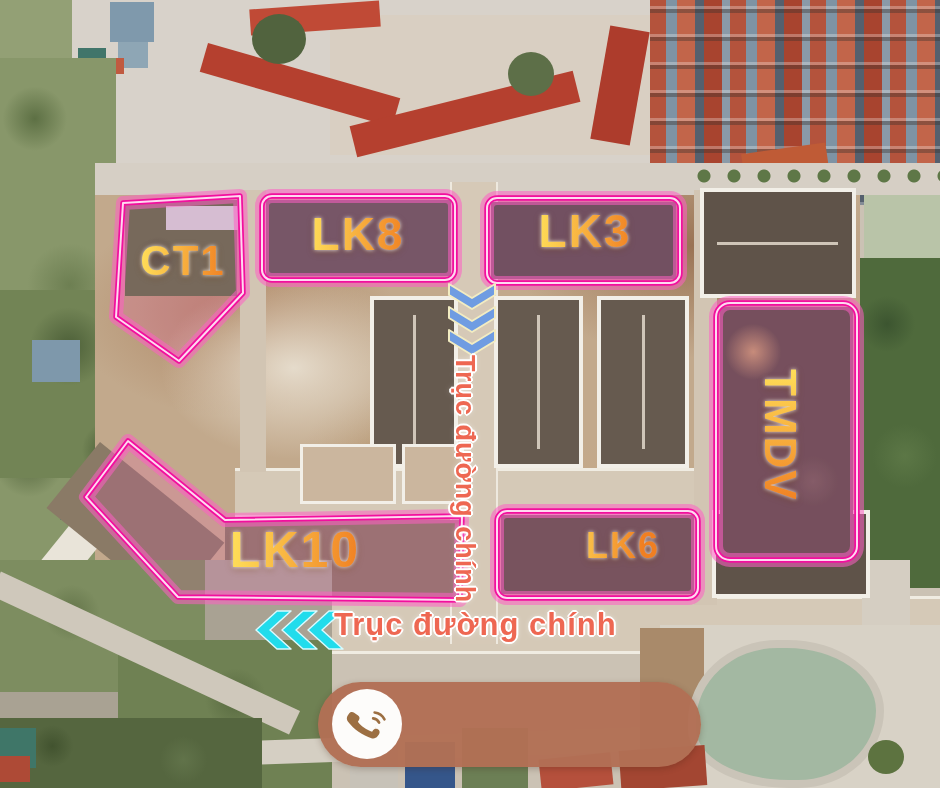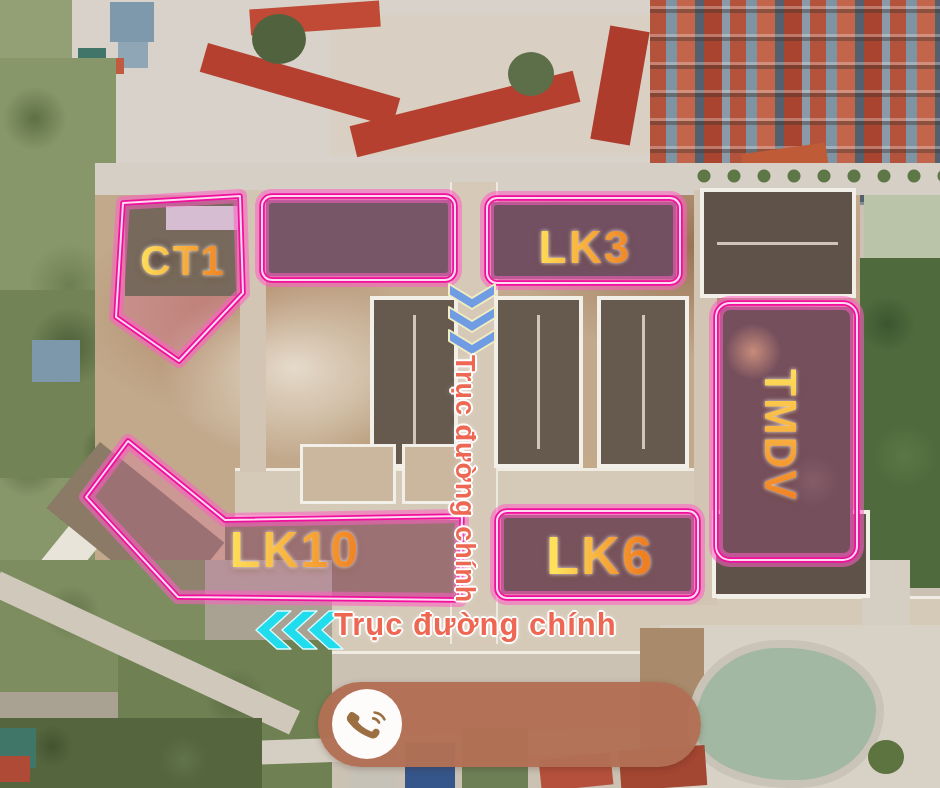--- a/index.html
+++ b/index.html
@@ -129,23 +129,23 @@
   .zl{position:absolute;z-index:6;font-weight:800;letter-spacing:2px;line-height:1;
       text-align:center;color:#f59b33;
       filter:drop-shadow(0 0 2px rgba(255,255,255,.85)) drop-shadow(0 2px 3px rgba(110,60,10,.35));}
   @supports ((-webkit-background-clip:text) or (background-clip:text)){
     .zl{background-image:linear-gradient(92deg,#ffe05a 15%,#f07f22 85%);
         -webkit-background-clip:text;background-clip:text;color:transparent;}
     .zl.vert{background-image:linear-gradient(180deg,#ffe05a 15%,#f07f22 85%);}
   }
   #lab-ct1{left:120px;top:240px;width:126px;font-size:42px;text-decoration:underline;}
   #lab-lk8{left:285px;top:211px;width:146px;font-size:46px;}
-  #lab-lk3{left:512px;top:224px;width:146px;font-size:46px;}
+  #lab-lk3{left:512px;top:208px;width:146px;font-size:46px;}
   #lab-lk10{left:200px;top:525px;width:190px;font-size:50px;}
-  #lab-lk6{left:540px;top:528px;width:120px;font-size:54px;}
+  #lab-lk6{left:540px;top:528px;width:120px;font-size:36px;text-align:right;}
   #lab-tmdv{left:758px;top:338px;height:195px;font-size:44px;writing-mode:vertical-rl;}
 
   .rl{position:absolute;z-index:6;font-weight:bold;color:#ee6752;
       text-shadow:-2px 0 0 #fff,2px 0 0 #fff,0 -2px 0 #fff,0 2px 0 #fff,
         -1px -1px 0 #fff,1px 1px 0 #fff,-1px 1px 0 #fff,1px -1px 0 #fff,0 0 6px rgba(255,255,255,.7);}
   #rl-v{left:449px;top:355px;height:300px;font-size:27px;writing-mode:vertical-rl;letter-spacing:1px;}
   #rl-h{left:334px;top:607px;font-size:31px;letter-spacing:1px;}
 
   
   #pill{left:318px;top:682px;width:383px;height:85px;z-index:7;background:rgba(178,111,85,.97);
@@ -274,20 +274,21 @@
       <polygon class="chevB" points="449,330 472,344 495,330 495,341 472,355 449,341"></polygon>
     </g>
     <g>
       <polygon class="chevC" points="329,611 308,630 329,649 343,649 322,630 343,611"></polygon>
       <polygon class="chevC" points="303,611 282,630 303,649 317,649 296,630 317,611"></polygon>
       <polygon class="chevC" points="277,611 256,630 277,649 291,649 270,630 291,611"></polygon>
     </g>
   </svg>
 
   <div class="zl" id="lab-ct1">CT1</div>
+  <div class="zl" id="lab-lk8">LK8</div>
   <div class="zl" id="lab-lk3">LK3</div>
   <div class="zl vert" id="lab-tmdv">TMDV</div>
   <div class="zl" id="lab-lk10">LK10</div>
   <div class="zl" id="lab-lk6">LK6</div>
 
   <div class="rl" id="rl-v">Trục đường chính</div>
   <div class="rl" id="rl-h">Trục đường chính</div>
 
   <div class="abs" id="pill">
     <div class="abs" id="pill-circle">

